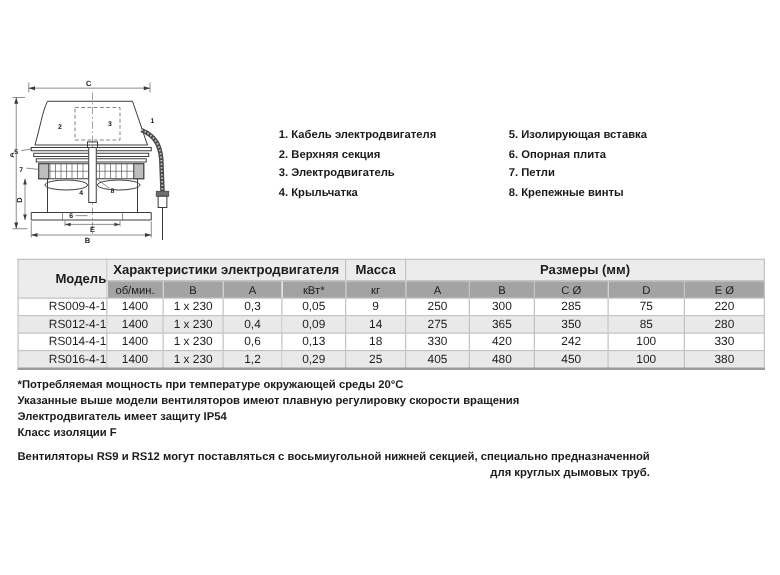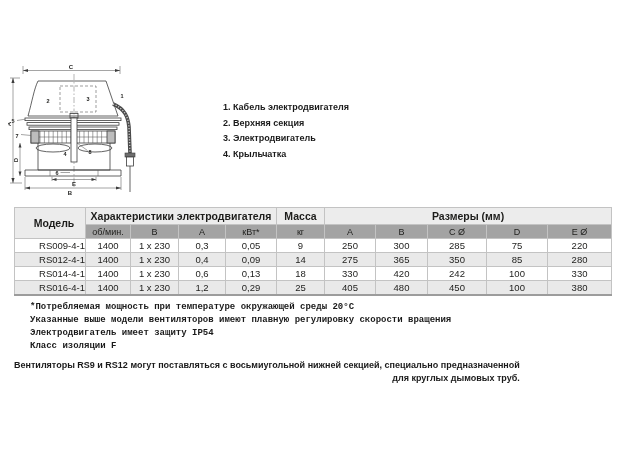--- a/index.html
+++ b/index.html
@@ -26,27 +26,27 @@
   
   .spec-table-wrap { position:absolute; left:14px; top:207px; width:597px; }
   table.spec { border-collapse:collapse; width:100%; table-layout:fixed; }
   table.spec th, table.spec td {
     border:1px solid #c3c3c3; text-align:center; vertical-align:middle;
     font-size:9.5px; padding:0; height:14px; overflow:hidden; white-space:nowrap;
   }
   table.spec { border:1px solid #9c9c9c; border-bottom:2px solid #9c9c9c; }
   table.spec tr.h1 th { background:#ececec; font-weight:bold; font-size:10.5px; height:17px; }
   table.spec tr.h2 th { background:#a3a3a3; font-weight:normal; font-size:9px; height:14px; }
-  table.spec th.model-h { text-align:center; padding-left:8px; background:#ececec; }
+  table.spec th.model-h { text-align:right; padding-left:8px; background:#ececec; }
   table.spec td.model { text-align:right; padding-left:8px; }
   table.spec tr.data:nth-child(even) td { background:#e9e9e9; }
   table.spec tr.data td { background:#ffffff; }
 
   
-  .notes { position:absolute; left:30px; top:301px;font-family:Liberation Mono, monospace; }
+  .notes { position:absolute; left:14px; top:301px; }
   .notes .nline { font-size:9px; font-weight:bold; line-height:13px; white-space:nowrap; color:#1a1a1a; }
   .para { position:absolute; left:14px; top:359px; }
   .para .nline { font-size:9px; font-weight:bold; line-height:13px; white-space:nowrap; color:#1a1a1a;text-align:right; }
 </style>
 </head>
 <body>
 
 <div class="page">
 
   <svg class="drawing" width="150" height="132" viewBox="0 0 150 132">
@@ -120,20 +120,26 @@
     <path class="ln" d="M122 102 V128"></path>
     <text class="num" x="114" y="34" text-anchor="middle">1</text>
   </svg>
 
   <div class="legend">
     <div class="lcol1">
       <div class="litem">1. Кабель электродвигателя</div>
       <div class="litem">2. Верхняя секция</div>
       <div class="litem">3. Электродвигатель</div>
       <div class="litem">4. Крыльчатка</div>
+    </div>
+    <div class="lcol2">
+      <div class="litem">5. Изолирующая вставка</div>
+      <div class="litem">6. Опорная плита</div>
+      <div class="litem">7. Петли</div>
+      <div class="litem">8. Крепежные винты</div>
     </div>
   </div>
 
   <div class="spec-table-wrap">
     <table class="spec">
       <colgroup>
         <col style="width:71px">
           <col style="width:45px">
           <col style="width:48px">
           <col style="width:47px">

